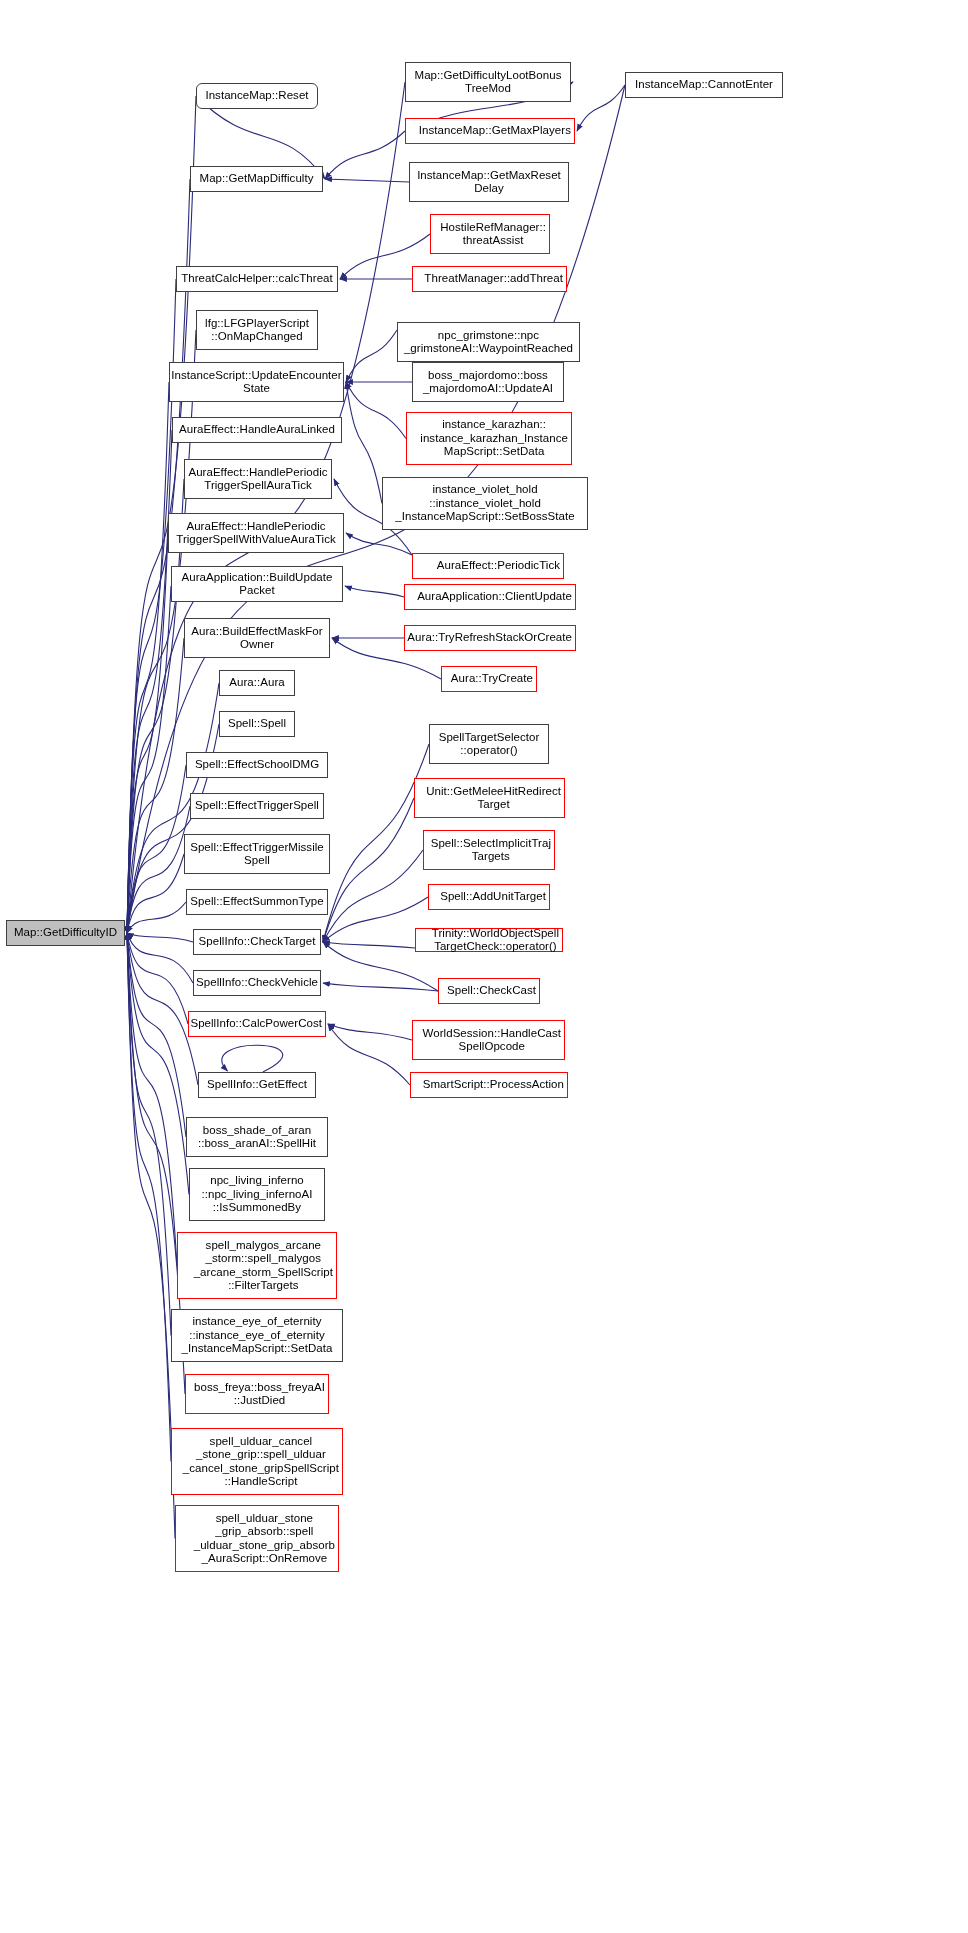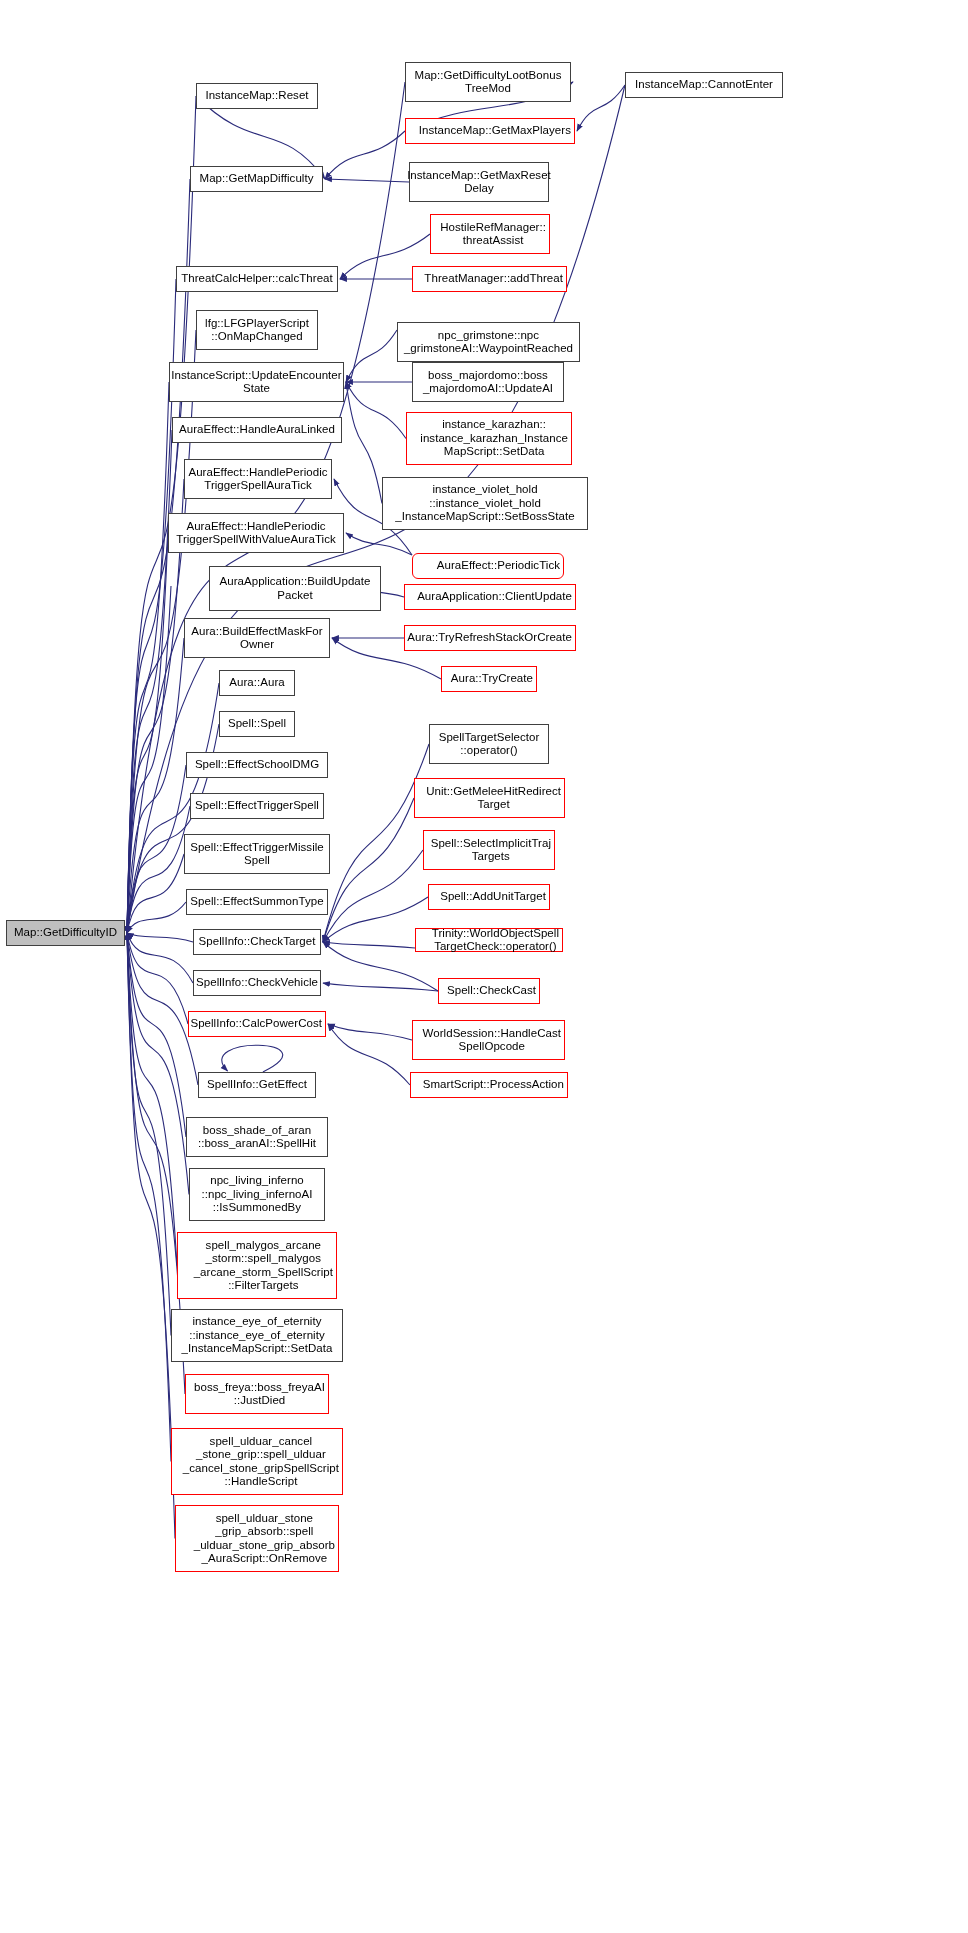--- a/index.html
+++ b/index.html
@@ -113,24 +113,24 @@
       <path fill="none" stroke="#2a2a7a" stroke-width="1.1" marker-end="url(#arrow)" d="M 171 1335.5 C 154.28 957.15, 136.68 1255, 127 933"></path>
       <path fill="none" stroke="#2a2a7a" stroke-width="1.1" marker-end="url(#arrow)" d="M 185 1394 C 162.96 960.66, 139.76 1301.8, 127 933"></path>
       <path fill="none" stroke="#2a2a7a" stroke-width="1.1" marker-end="url(#arrow)" d="M 171 1461.5 C 154.28 964.71, 136.68 1355.8, 127 933"></path>
       <path fill="none" stroke="#2a2a7a" stroke-width="1.1" marker-end="url(#arrow)" d="M 175 1538.5 C 156.76 969.33, 137.56 1417.4, 127 933"></path>
     </svg>
   <div id="node-layer">
       <div class="node root" style="left: 6px; top: 920px; width: 119px; height: 26px;"><span>Map::GetDifficultyID</span></div>
       <div class="node" style="left: 625px; top: 72px; width: 158px; height: 26px;"><span>InstanceMap::CannotEnter</span></div>
       <div class="node" style="left: 405px; top: 62px; width: 166px; height: 40px;"><span>Map::GetDifficultyLootBonus
 TreeMod</span></div>
-      <div class="node" style="left: 196px; top: 83px; width: 122px; height: 26px;"><span>InstanceMap::Reset</span></div>
+      <div class="node" style="left: 196px; top: 83px; width: 122px; height: 26px; border-radius: 6px;"><span>InstanceMap::Reset</span></div>
       <div class="node red" style="left: 405px; top: 118px; width: 170px; height: 26px;"><span>InstanceMap::GetMaxPlayers</span></div>
       <div class="node" style="left: 190px; top: 166px; width: 133px; height: 26px;"><span>Map::GetMapDifficulty</span></div>
-      <div class="node" style="left: 409px; top: 162px; width: 140px; height: 40px;"><span>InstanceMap::GetMaxReset
+      <div class="node" style="left: 409px; top: 162px; width: 160px; height: 40px;"><span>InstanceMap::GetMaxReset
 Delay</span></div>
       <div class="node red" style="left: 430px; top: 214px; width: 120px; height: 40px;"><span>HostileRefManager::
 threatAssist</span></div>
       <div class="node" style="left: 176px; top: 266px; width: 162px; height: 26px;"><span>ThreatCalcHelper::calcThreat</span></div>
       <div class="node red" style="left: 412px; top: 266px; width: 155px; height: 26px;"><span>ThreatManager::addThreat</span></div>
       <div class="node" style="left: 196px; top: 310px; width: 122px; height: 40px;"><span>lfg::LFGPlayerScript
 ::OnMapChanged</span></div>
       <div class="node" style="left: 397px; top: 322px; width: 183px; height: 40px;"><span>npc_grimstone::npc
 _grimstoneAI::WaypointReached</span></div>
       <div class="node" style="left: 169px; top: 362px; width: 175px; height: 40px;"><span>InstanceScript::UpdateEncounter
@@ -141,22 +141,22 @@
       <div class="node red" style="left: 406px; top: 412px; width: 166px; height: 53px;"><span>instance_karazhan::
 instance_karazhan_Instance
 MapScript::SetData</span></div>
       <div class="node" style="left: 184px; top: 459px; width: 148px; height: 40px;"><span>AuraEffect::HandlePeriodic
 TriggerSpellAuraTick</span></div>
       <div class="node" style="left: 382px; top: 477px; width: 206px; height: 53px;"><span>instance_violet_hold
 ::instance_violet_hold
 _InstanceMapScript::SetBossState</span></div>
       <div class="node" style="left: 168px; top: 513px; width: 176px; height: 40px;"><span>AuraEffect::HandlePeriodic
 TriggerSpellWithValueAuraTick</span></div>
-      <div class="node red" style="left: 412px; top: 553px; width: 152px; height: 26px; border-radius: 6px;"><span>AuraEffect::PeriodicTick</span></div>
-      <div class="node" style="left: 171px; top: 566px; width: 172px; height: 45px; margin-left: 38px;"><span>AuraApplication::BuildUpdate
+      <div class="node red" style="left: 412px; top: 553px; width: 152px; height: 26px;"><span>AuraEffect::PeriodicTick</span></div>
+      <div class="node" style="left: 171px; top: 566px; width: 172px; height: 36px;"><span>AuraApplication::BuildUpdate
 Packet</span></div>
       <div class="node red" style="left: 404px; top: 584px; width: 172px; height: 26px;"><span>AuraApplication::ClientUpdate</span></div>
       <div class="node" style="left: 184px; top: 618px; width: 146px; height: 40px;"><span>Aura::BuildEffectMaskFor
 Owner</span></div>
       <div class="node red" style="left: 404px; top: 625px; width: 172px; height: 26px;"><span>Aura::TryRefreshStackOrCreate</span></div>
       <div class="node red" style="left: 441px; top: 666px; width: 96px; height: 26px;"><span>Aura::TryCreate</span></div>
       <div class="node" style="left: 219px; top: 670px; width: 76px; height: 26px;"><span>Aura::Aura</span></div>
       <div class="node" style="left: 219px; top: 711px; width: 76px; height: 26px;"><span>Spell::Spell</span></div>
       <div class="node" style="left: 429px; top: 724px; width: 120px; height: 40px;"><span>SpellTargetSelector
 ::operator()</span></div>

